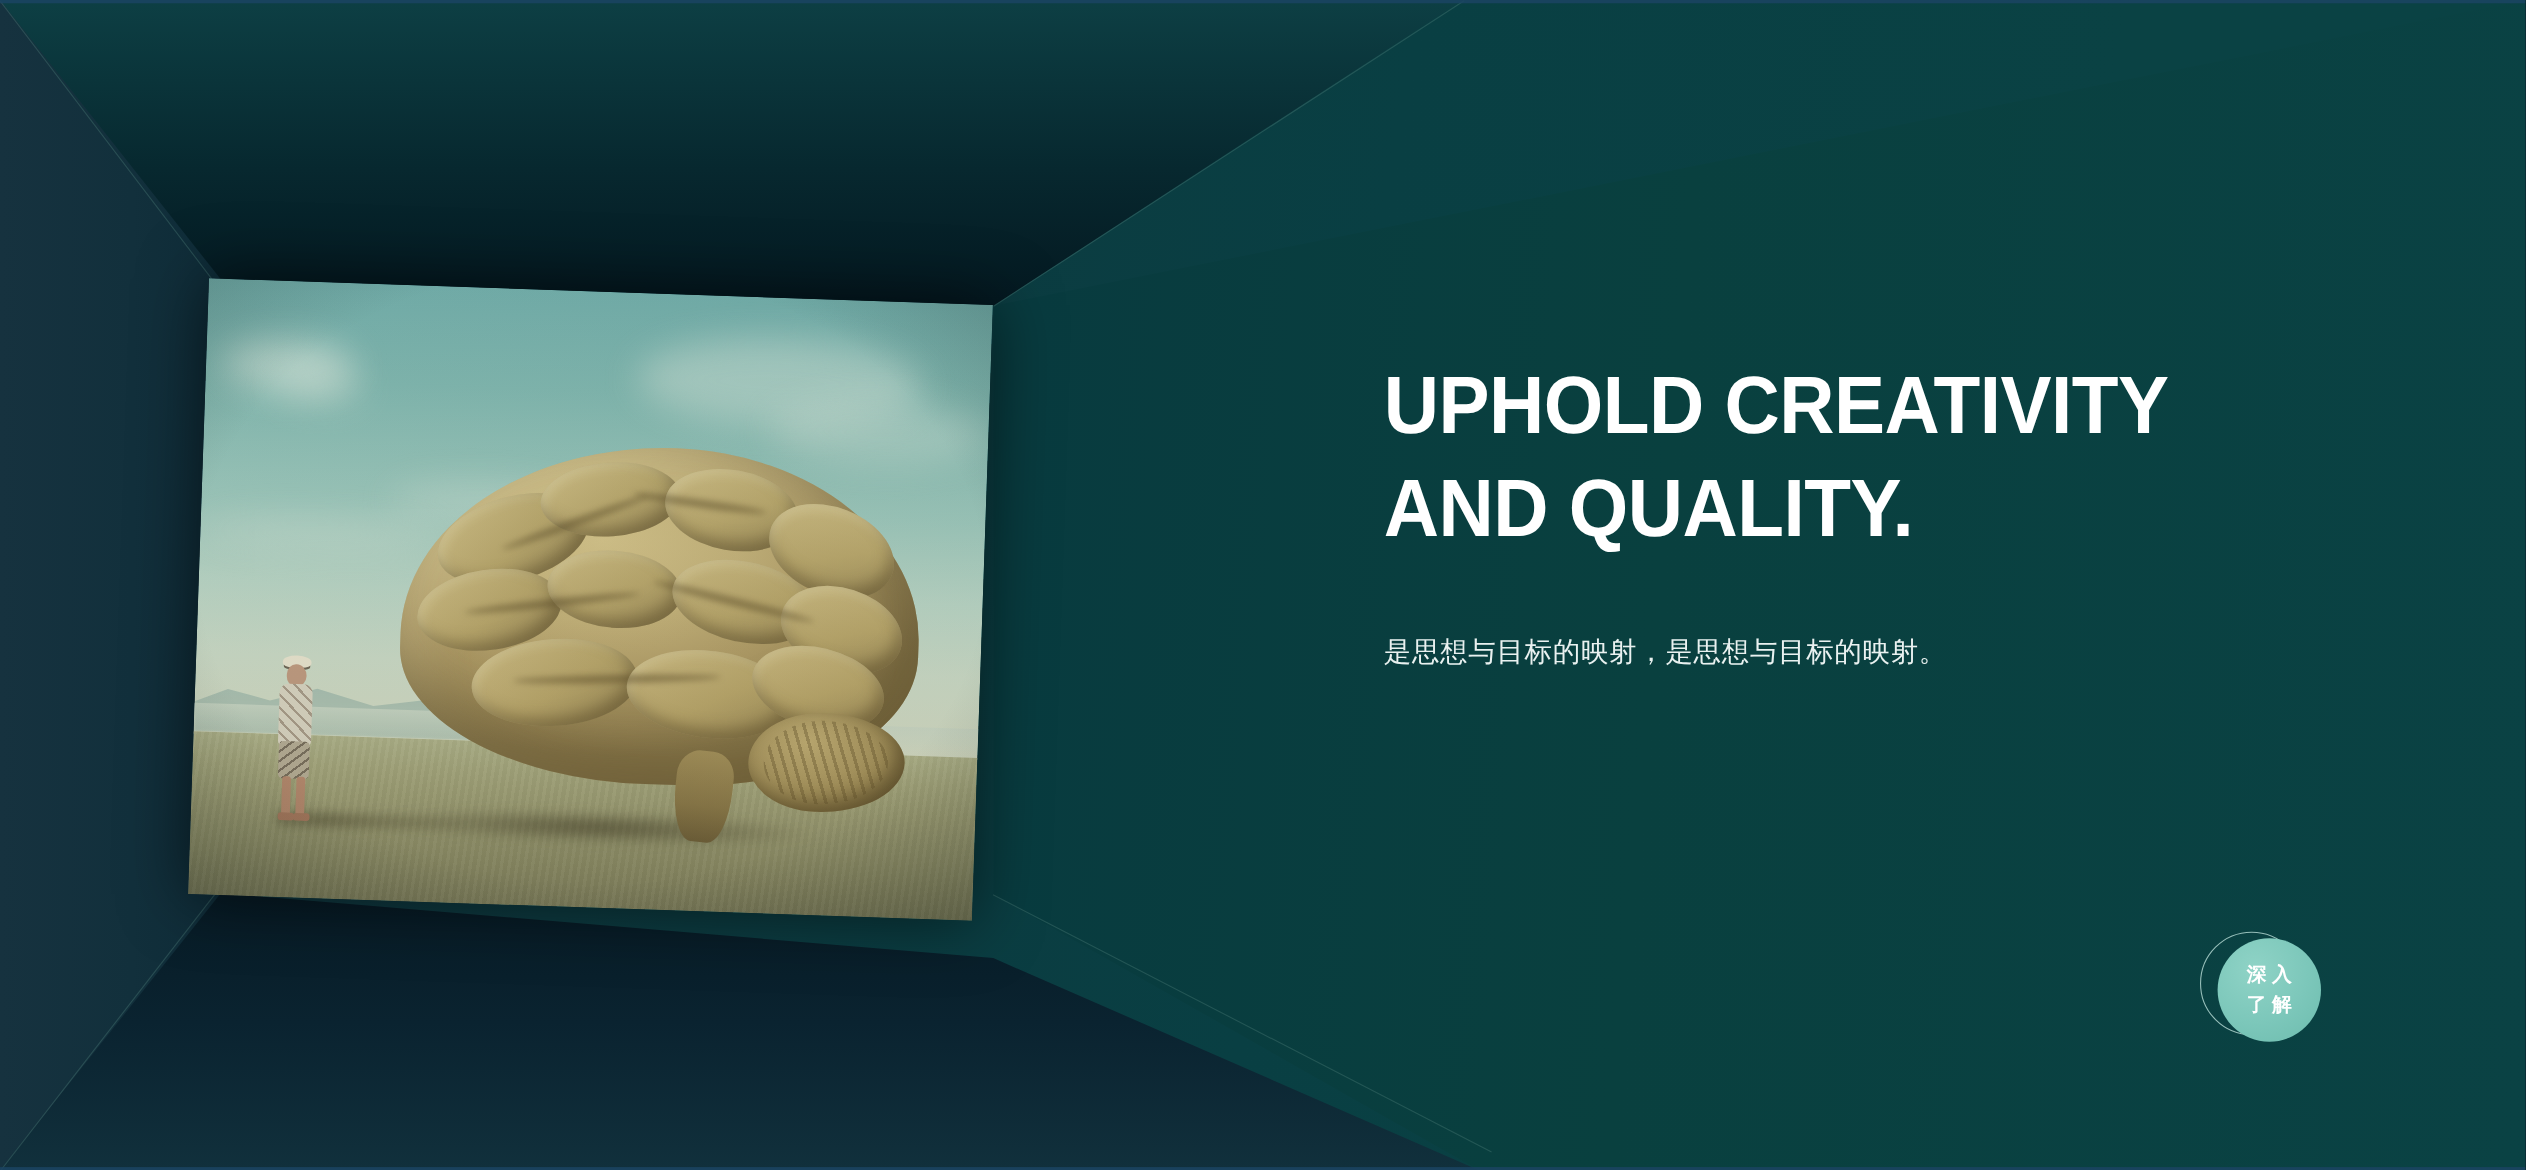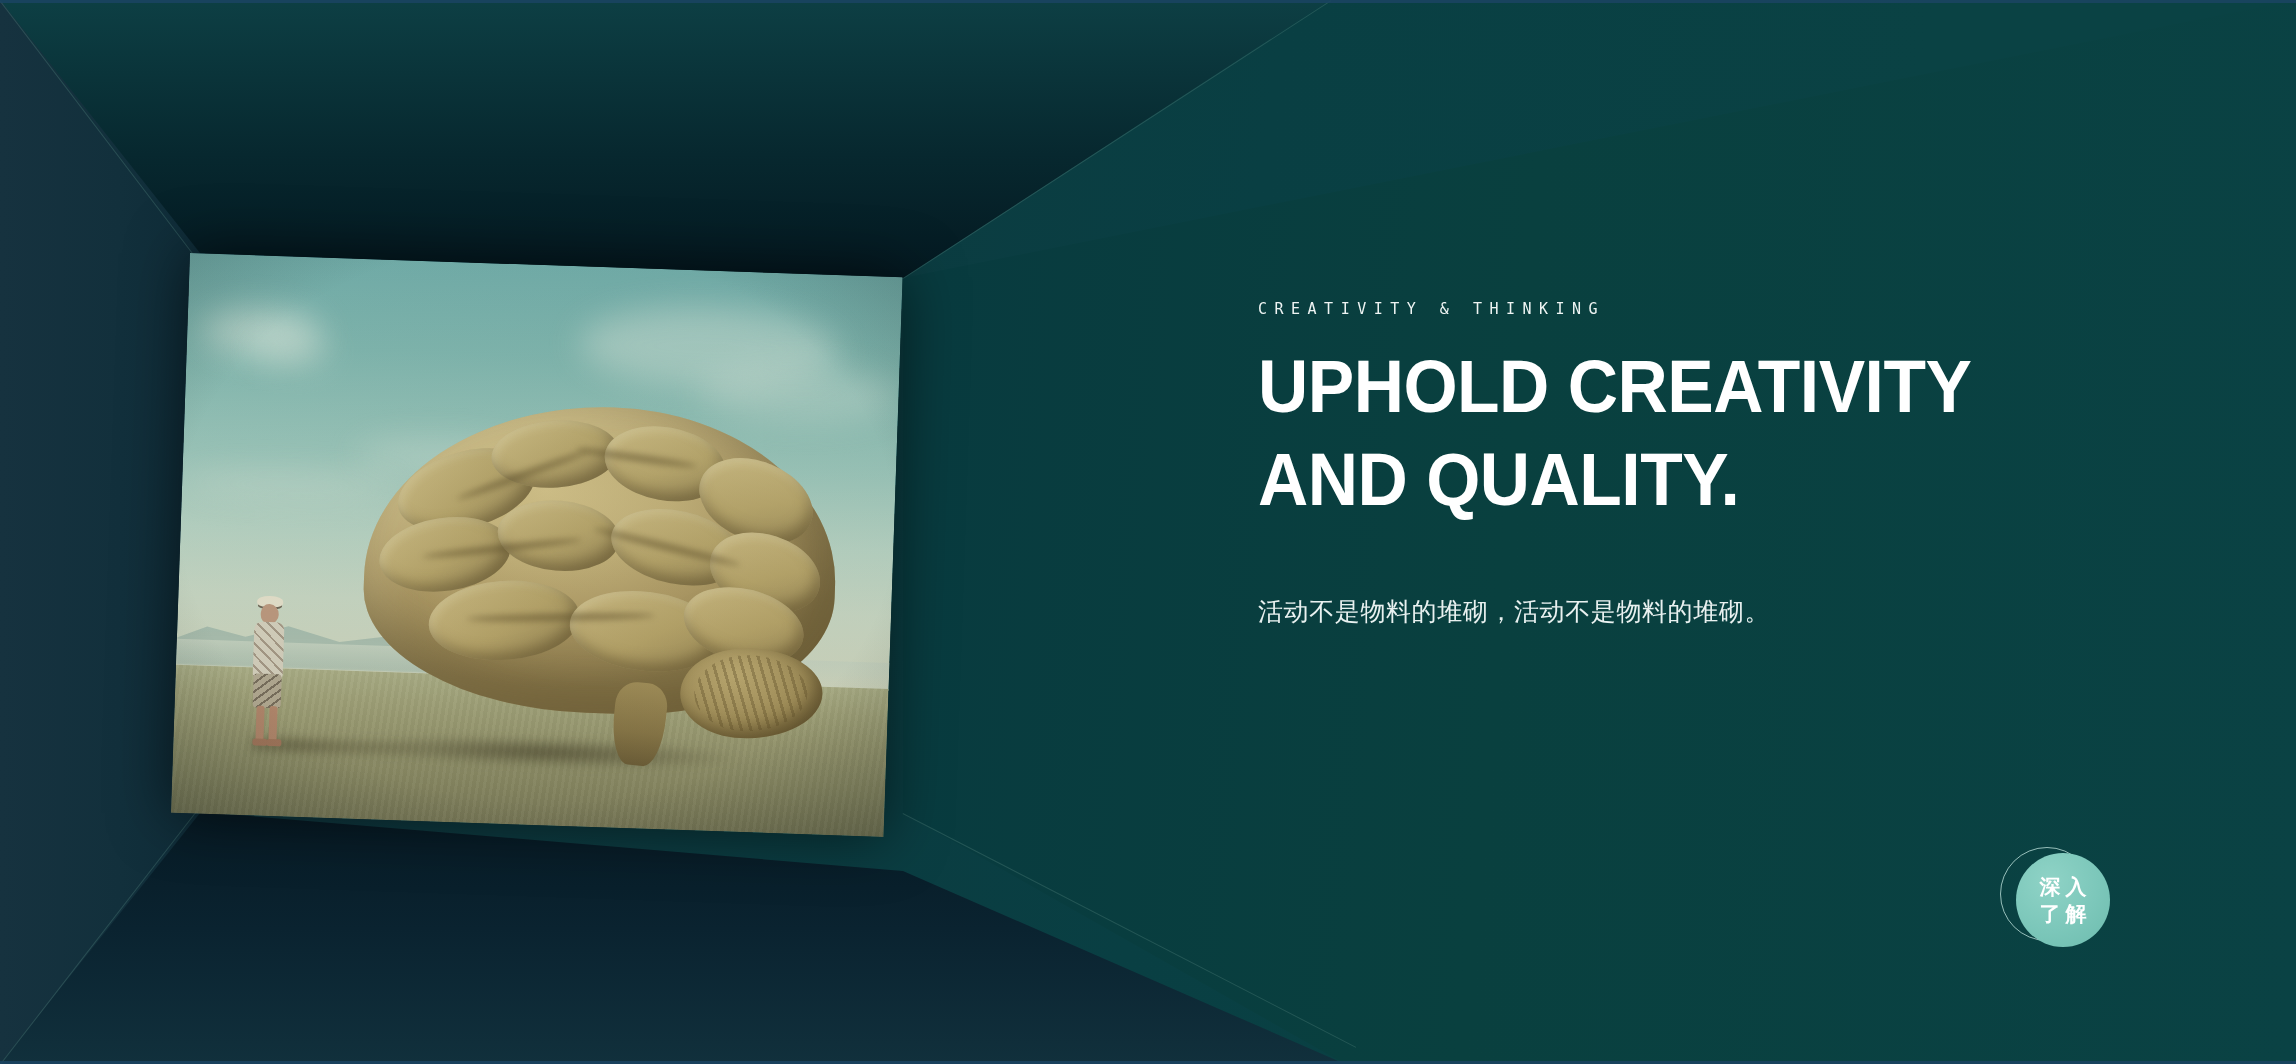--- a/index.html
+++ b/index.html
@@ -221,21 +221,21 @@
     border:1.6px solid rgba(198,232,226,.75); border-radius:50%;
   }
   .cta-disc {
     position:absolute; left:0; top:0; width:94px; height:94px;
     border-radius:50%;
     background:radial-gradient(circle at 36% 30%, #8fd3c6 0%, #7cc7ba 55%, #6dbcae 100%);
     display:flex; flex-direction:column;
     align-items:center; justify-content:center;
   }
   .cta-line {
-    color:#ffffff; font-size:21px; font-weight:700;
+    color:#ffffff; font-size:18px; font-weight:700;
     letter-spacing:5px; line-height:27px; text-indent:5px;
   }
 </style>
 </head>
 <body>
 
 <div id="hero">
 
   <div class="edge-line top"></div>
   <div class="edge-line bottom"></div>
@@ -301,26 +301,25 @@
         <div class="m-leg r"></div>
         <div class="m-foot l"></div>
         <div class="m-foot r"></div>
       </div>
 
       <div class="photo-grade"></div>
     </div>
   </div>
 
   <div class="copy">
-    <div class="eyebrow">CREATIVITY  &amp;  THINKING</div>
     <h1 class="headline">UPHOLD CREATIVITY
 AND QUALITY.</h1>
 
     <div class="subcopy">
-      <p class="sub-line one">活动不是物料的堆砌，活动不是物料的堆砌。</p>
+      <p class="sub-line one">是思想与目标的映射，是思想与目标的映射。</p>
     </div>
   </div>
 
   <div class="cta">
     <div class="cta-ring"></div>
     <div class="cta-disc">
       <span class="cta-line">深入</span>
       <span class="cta-line">了解</span>
     </div>
   </div>

